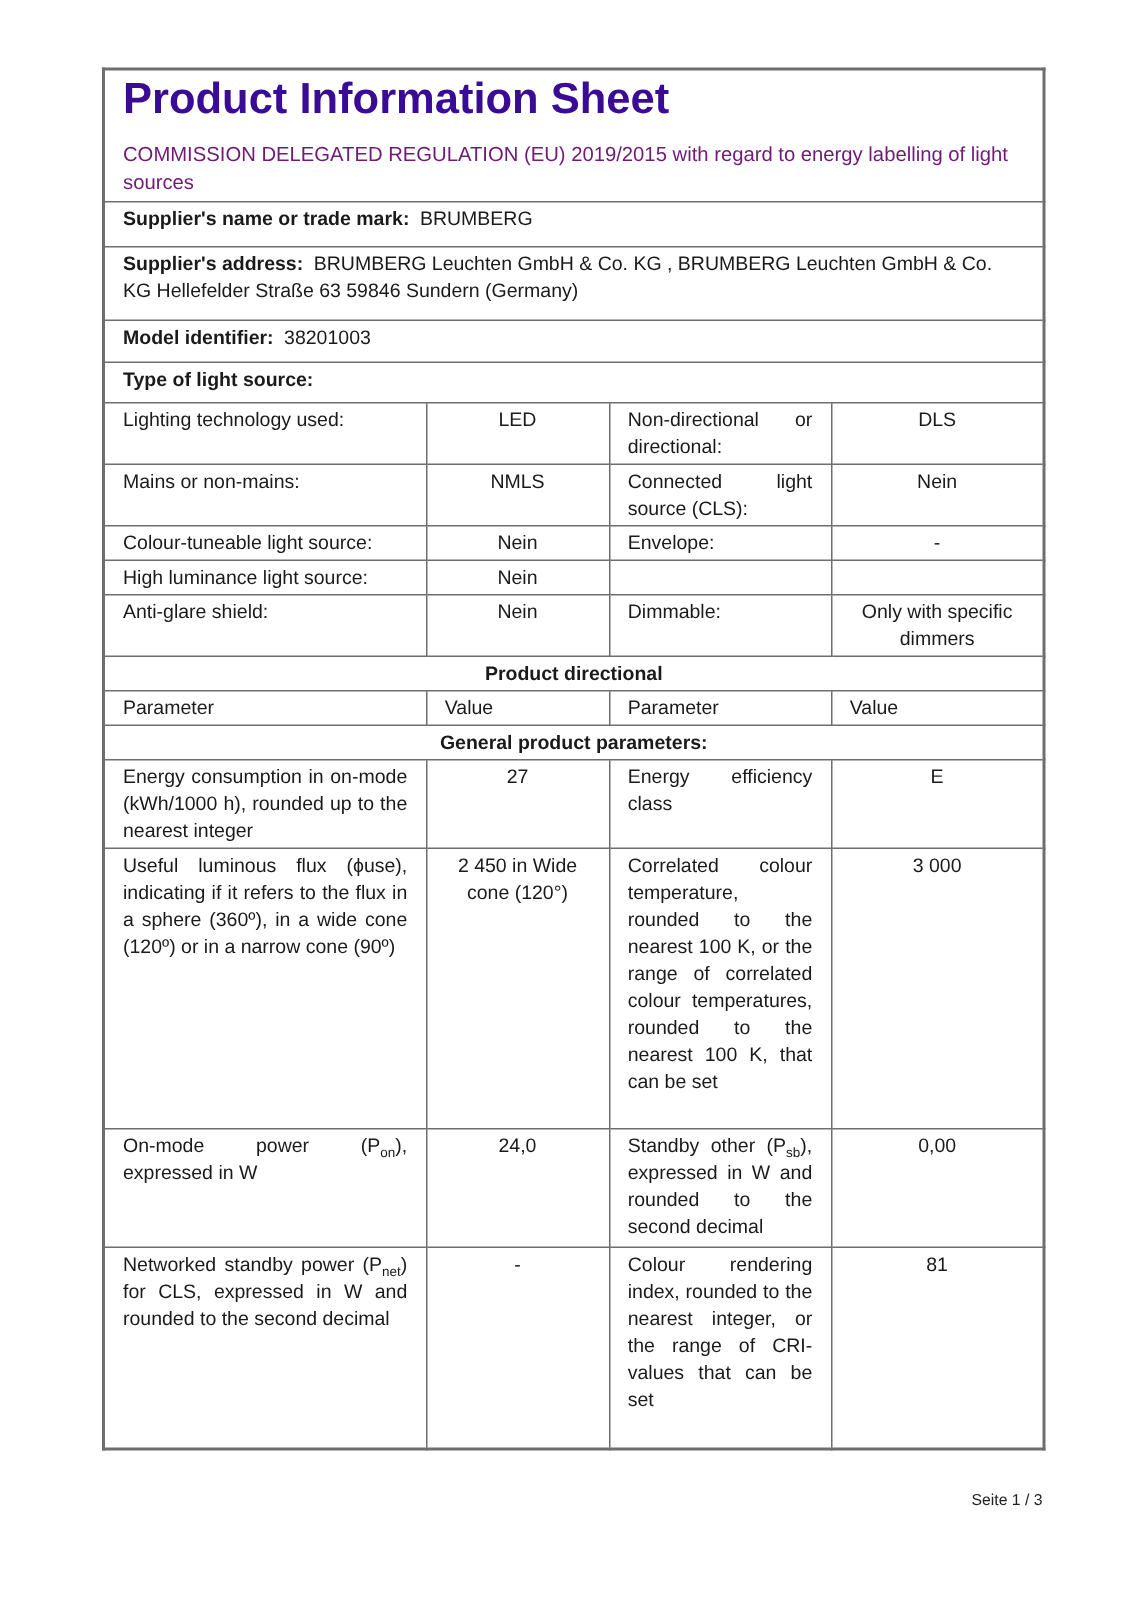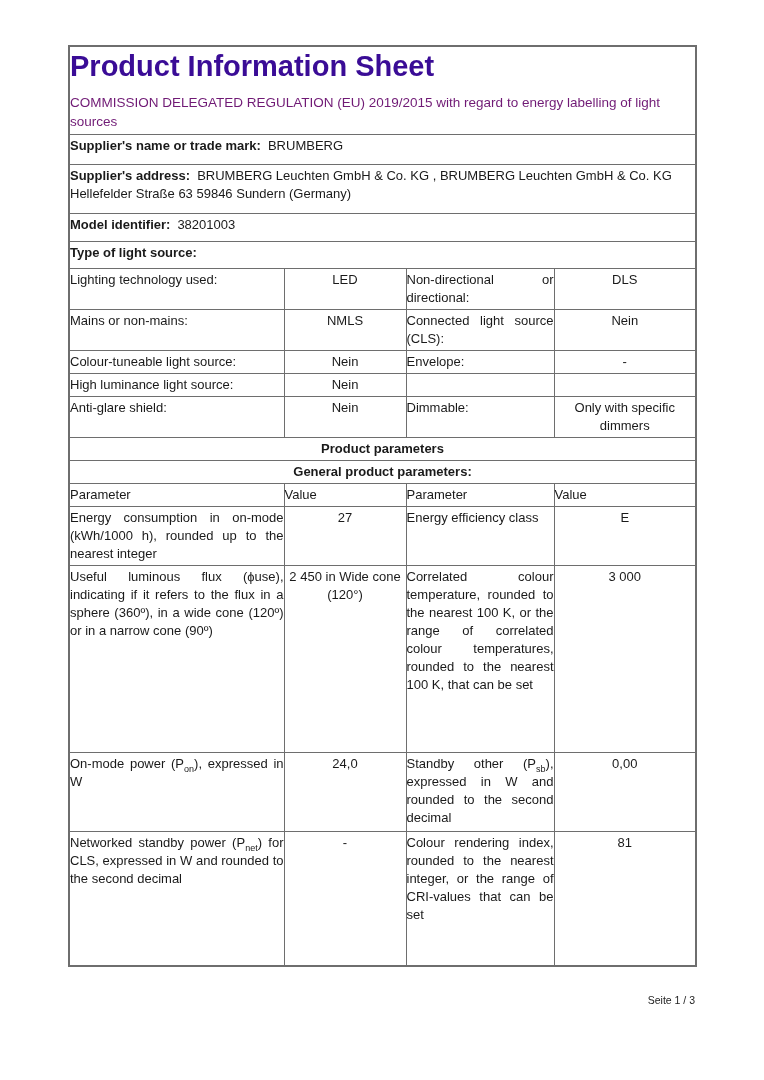--- a/index.html
+++ b/index.html
@@ -17,21 +17,21 @@
   }
   table.sheet {
     border-collapse: collapse;
     table-layout: fixed;
     width: 627px;
     margin: 45px 0 0 68px;
     border: 2px solid #6e6e6e;
   }
   table.sheet td {
     border: 1px solid #6e6e6e;
-    padding: 2px 0;
+    padding: 2px 12px;
     vertical-align: top;
     font-size: 13px;
     line-height: 18px;
     word-wrap: break-word;
   }
   td.title-cell { padding: 6px 10px 8px 10px; }
   h1.doc-title {
     margin: 0 0 10px 0;
     font-size: 29px;
     line-height: 34px;
@@ -125,30 +125,30 @@
     <td class="val"></td>
   </tr>
   <tr style="height:40px">
     <td class="jus">Anti-glare shield:</td>
     <td class="val">Nein</td>
     <td class="jus">Dimmable:</td>
     <td class="val">Only with specific dimmers</td>
   </tr>
 
   <tr style="height:21px">
-    <td colspan="4" class="sec">Product parameters</td>
-  </tr>
-  <tr style="height:21px">
-    <td colspan="4" class="sec">General product parameters:</td>
+    <td colspan="4" class="sec">Product directional</td>
   </tr>
   <tr style="height:22px">
     <td>Parameter</td>
     <td>Value</td>
     <td>Parameter</td>
     <td>Value</td>
+  </tr>
+  <tr style="height:21px">
+    <td colspan="4" class="sec">General product parameters:</td>
   </tr>
 
   <tr style="height:59px">
     <td class="jus">Energy consumption in on-mode (kWh/1000 h), rounded up to the nearest integer</td>
     <td class="val">27</td>
     <td class="jus">Energy efficiency class</td>
     <td class="val">E</td>
   </tr>
   <tr style="height:187px">
     <td class="jus">Useful luminous flux (ϕuse), indicating if it refers to the flux in a sphere (360º), in a wide cone (120º) or in a narrow cone (90º)</td>

